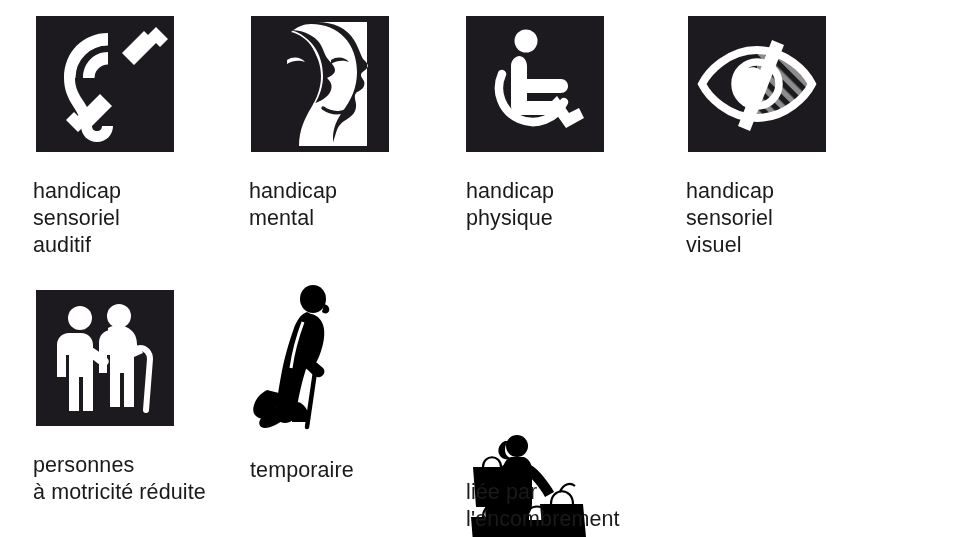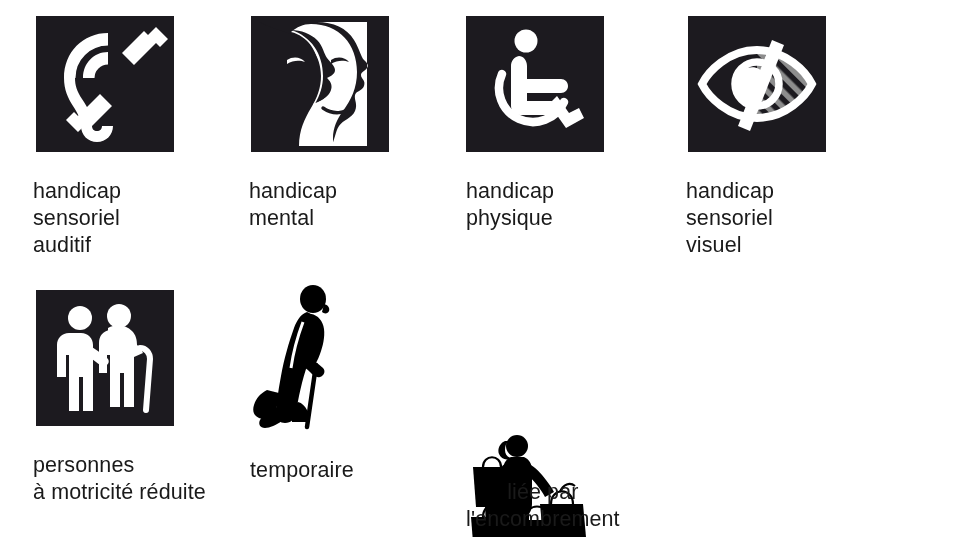--- a/index.html
+++ b/index.html
@@ -65,21 +65,21 @@
   #cap-physique  { left: 466px; top: 178px; }
   #cap-visuel    { left: 686px; top: 178px; }
 
   
   #cell-motricite   { left: 36px;  top: 290px; }
   #cell-temporaire  { left: 245px; top: 282px; width: 150px; height: 150px; }
   #cell-encombre    { left: 455px; top: 282px; width: 165px; height: 150px; }
 
   #cap-motricite  { left: 33px;  top: 452px; }
   #cap-temporaire { left: 250px; top: 457px; }
-  #cap-encombre   { left: 466px; top: 479px; text-align: center; }
+  #cap-encombre   { left: 466px; top: 479px; }
   #cap-enfants    { left: 686px; top: 479px; }
 </style>
 </head>
 <body>
 
 <div class="board">
 
   <div class="cell" id="cell-auditif">
     <div class="icon-box">
       <svg class="icon-svg" viewBox="0 0 138 136" xmlns="http://www.w3.org/2000/svg" aria-hidden="true">

